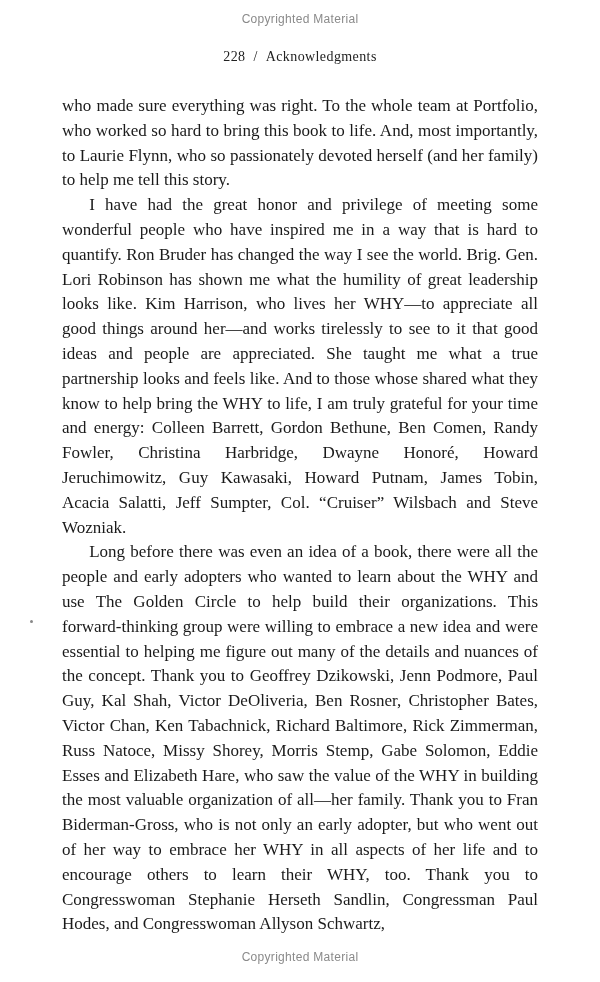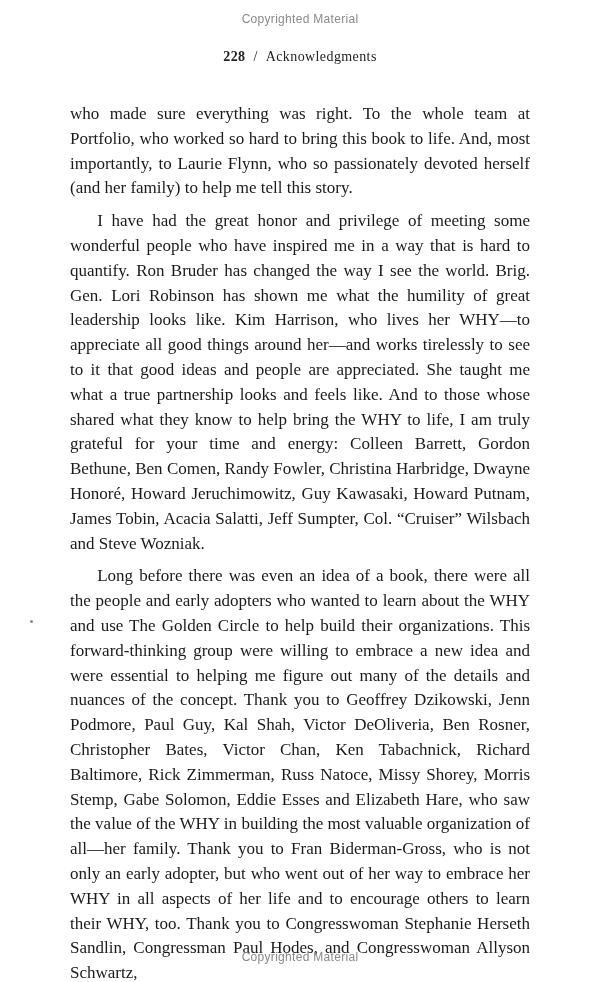--- a/index.html
+++ b/index.html
@@ -34,41 +34,41 @@
     position: absolute;
     top: 49px;
     left: 0;
     width: 100%;
     text-align: center;
     font-size: 14px;
     color: #222222;
     letter-spacing: 0.4px;
   }
   .page-header .pgnum {
-    font-weight: bold;
+    font-weight: normal;
   }
   .page-header .sep {
     padding: 0 8px;
     font-weight: normal;
   }
   .page-header .title {
     font-weight: normal;
   }
   .body-text {
     position: absolute;
     top: 94px;
     left: 62px;
     width: 476px;
     font-size: 17px;
     line-height: 24.8px;
     text-align: justify;
     color: #1a1a1a;
   }
   .body-text p {
-    margin: 8px;
+    margin: 0;
     text-indent: 1.6em;
   }
   .body-text p.first {
     text-indent: 0;
   }
   .margin-dot {
     position: absolute;
     left: 30px;
     top: 620px;
     width: 3px;

